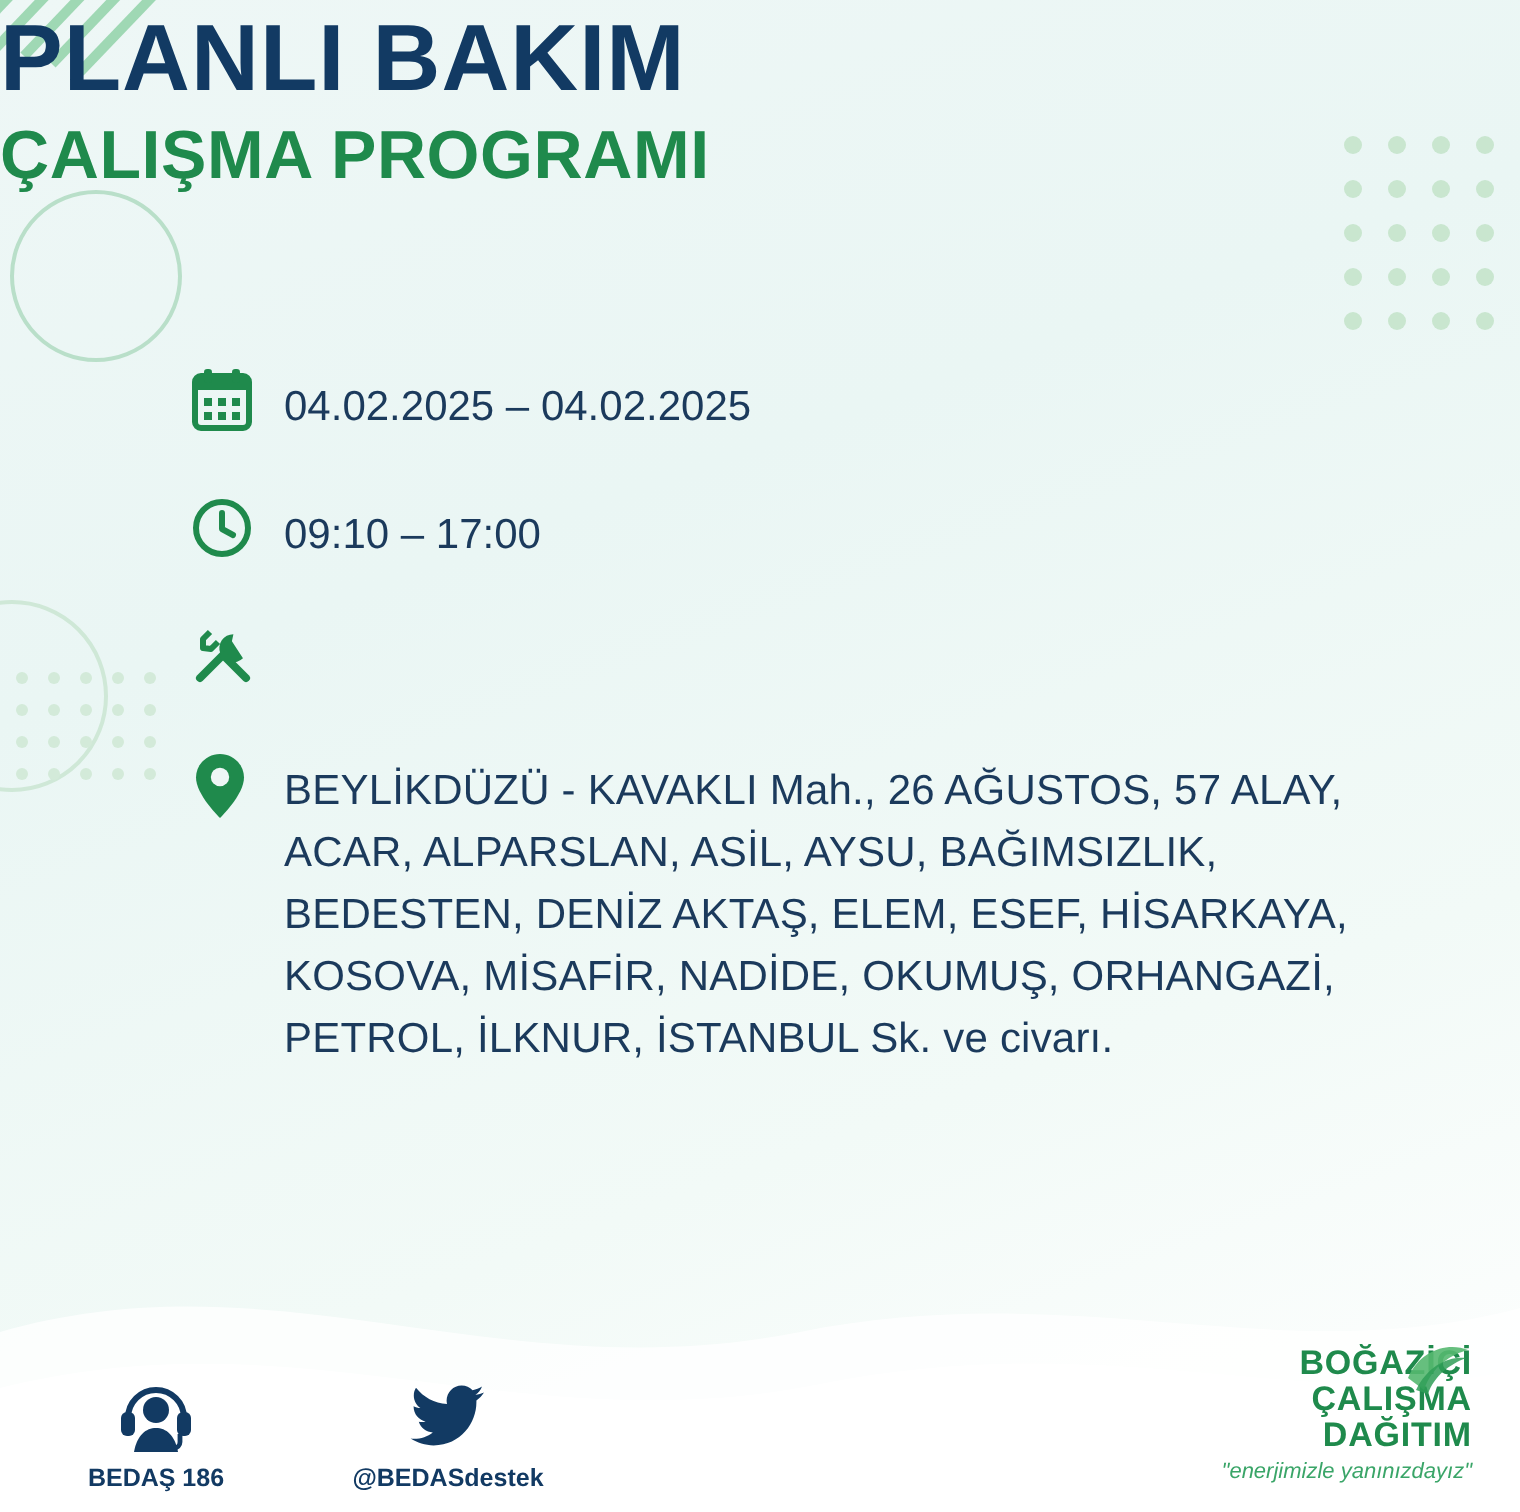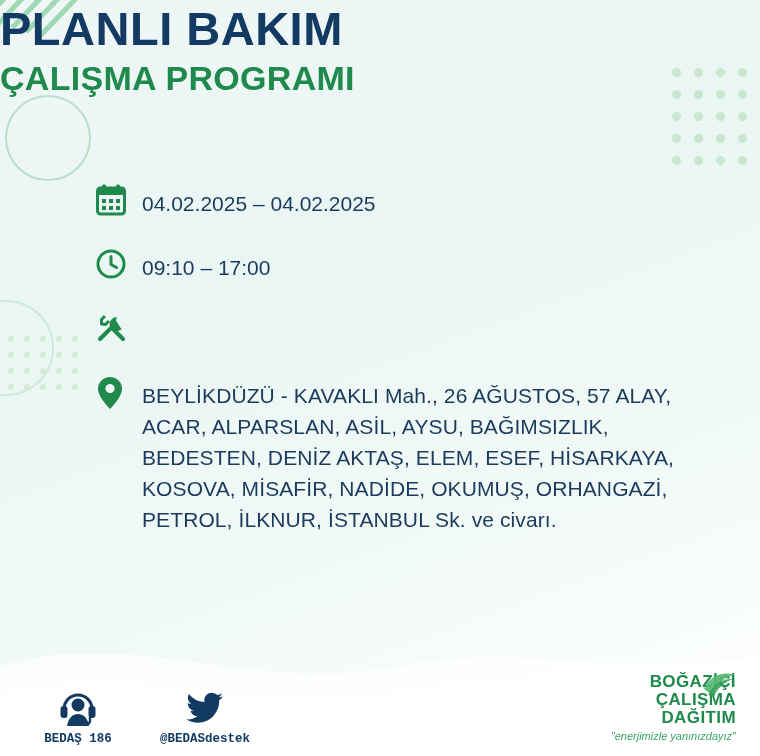--- a/index.html
+++ b/index.html
@@ -67,21 +67,21 @@
     display: flex; align-items: flex-start; justify-content: flex-start;
     padding-top: 2px;
   }
   .row .txt {
     font-size: 21px; color: #1b3a5c; line-height: 1.48; padding-top: 6px;
   }
   .row.address .txt { font-size: 21px; letter-spacing: 0.1px; }
 
   
   .footer { position: absolute; bottom: 6px; left: 0; width: 760px; height: 96px; }
-  .social { position: absolute; left: 30px; bottom: 4px; display: flex; gap: 31px; font-family: Liberation Mono, monospace; }
+  .social { position: absolute; left: 30px; bottom: 4px; display: flex; gap: 50px; }
   .social-item { text-align: center; width: 96px; }
   .social-item .sico { height: 44px; display:flex; align-items:flex-end; justify-content:center; }
   .social-item .slabel {
     font-size: 12.5px; color: #123a63; margin-top: 5px; font-weight: bold;
   }
 
   .brand { position: absolute; right: 24px; bottom: 8px; text-align: right; }
   .brand-line { font-weight: bold; color: #1f8a4c; line-height: 1.06; }
   .brand-1 { font-size: 17px; letter-spacing: 0.4px; }
   .brand-2 { font-size: 17px; letter-spacing: 0.4px; }

